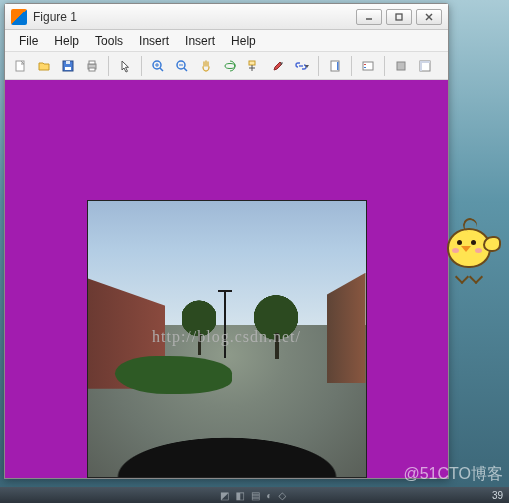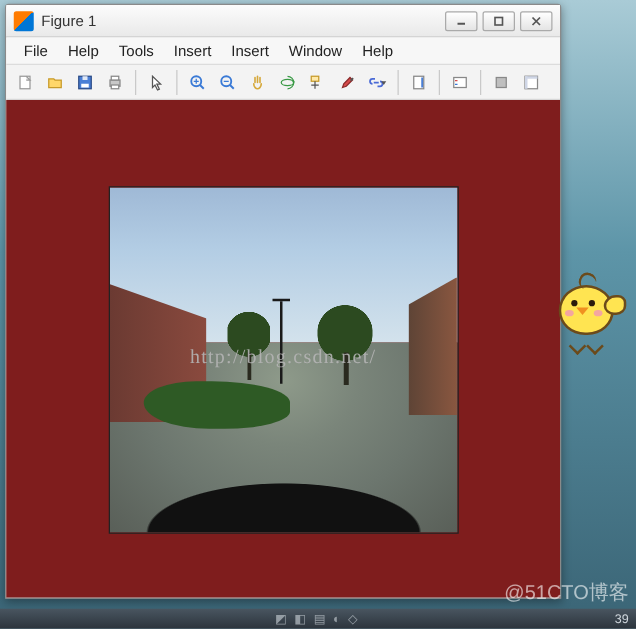--- a/index.html
+++ b/index.html
@@ -75,24 +75,24 @@
   .tbtn {
     width: 22px; height: 22px;
     display: flex; align-items: center; justify-content: center;
     border: 1px solid transparent;
     border-radius: 2px;
     cursor: pointer;
   }
   .tsep { width:1px; height:20px; background:#c9c9c9; margin:0 3px; }
   .canvas {
     flex: 1;
-    background: #7f1d1d;
+    background: #a21caf;
     position: relative;
     display: flex;
-    align-items: center;
+    align-items: flex-end;
     justify-content: center;
     padding-top: 18px;
   }
   .figure-img {
     width: 280px;
     height: 278px;
     position: relative;
     overflow: hidden;
     border: 1px solid #222;
   }
@@ -169,21 +169,20 @@
       </div>
     </div>
   </div>
 
   <div class="menubar">
     <div class="menu-item">File</div>
     <div class="menu-item">Help</div>
     <div class="menu-item">Tools</div>
     <div class="menu-item">Insert</div>
     <div class="menu-item">Insert</div>
-    <div class="menu-item">Window</div>
     <div class="menu-item">Help</div>
   </div>
 
   <div class="toolbar">
     <div class="tbtn">
         <svg width="14" height="14" viewBox="0 0 14 14">
           <rect x="3" y="2" width="8" height="10" fill="#fff" stroke="#9a9a9a"></rect>
           <polyline points="8,2 11,5 8,5" fill="#e6e6e6" stroke="#9a9a9a"></polyline>
         </svg>
       </div>

